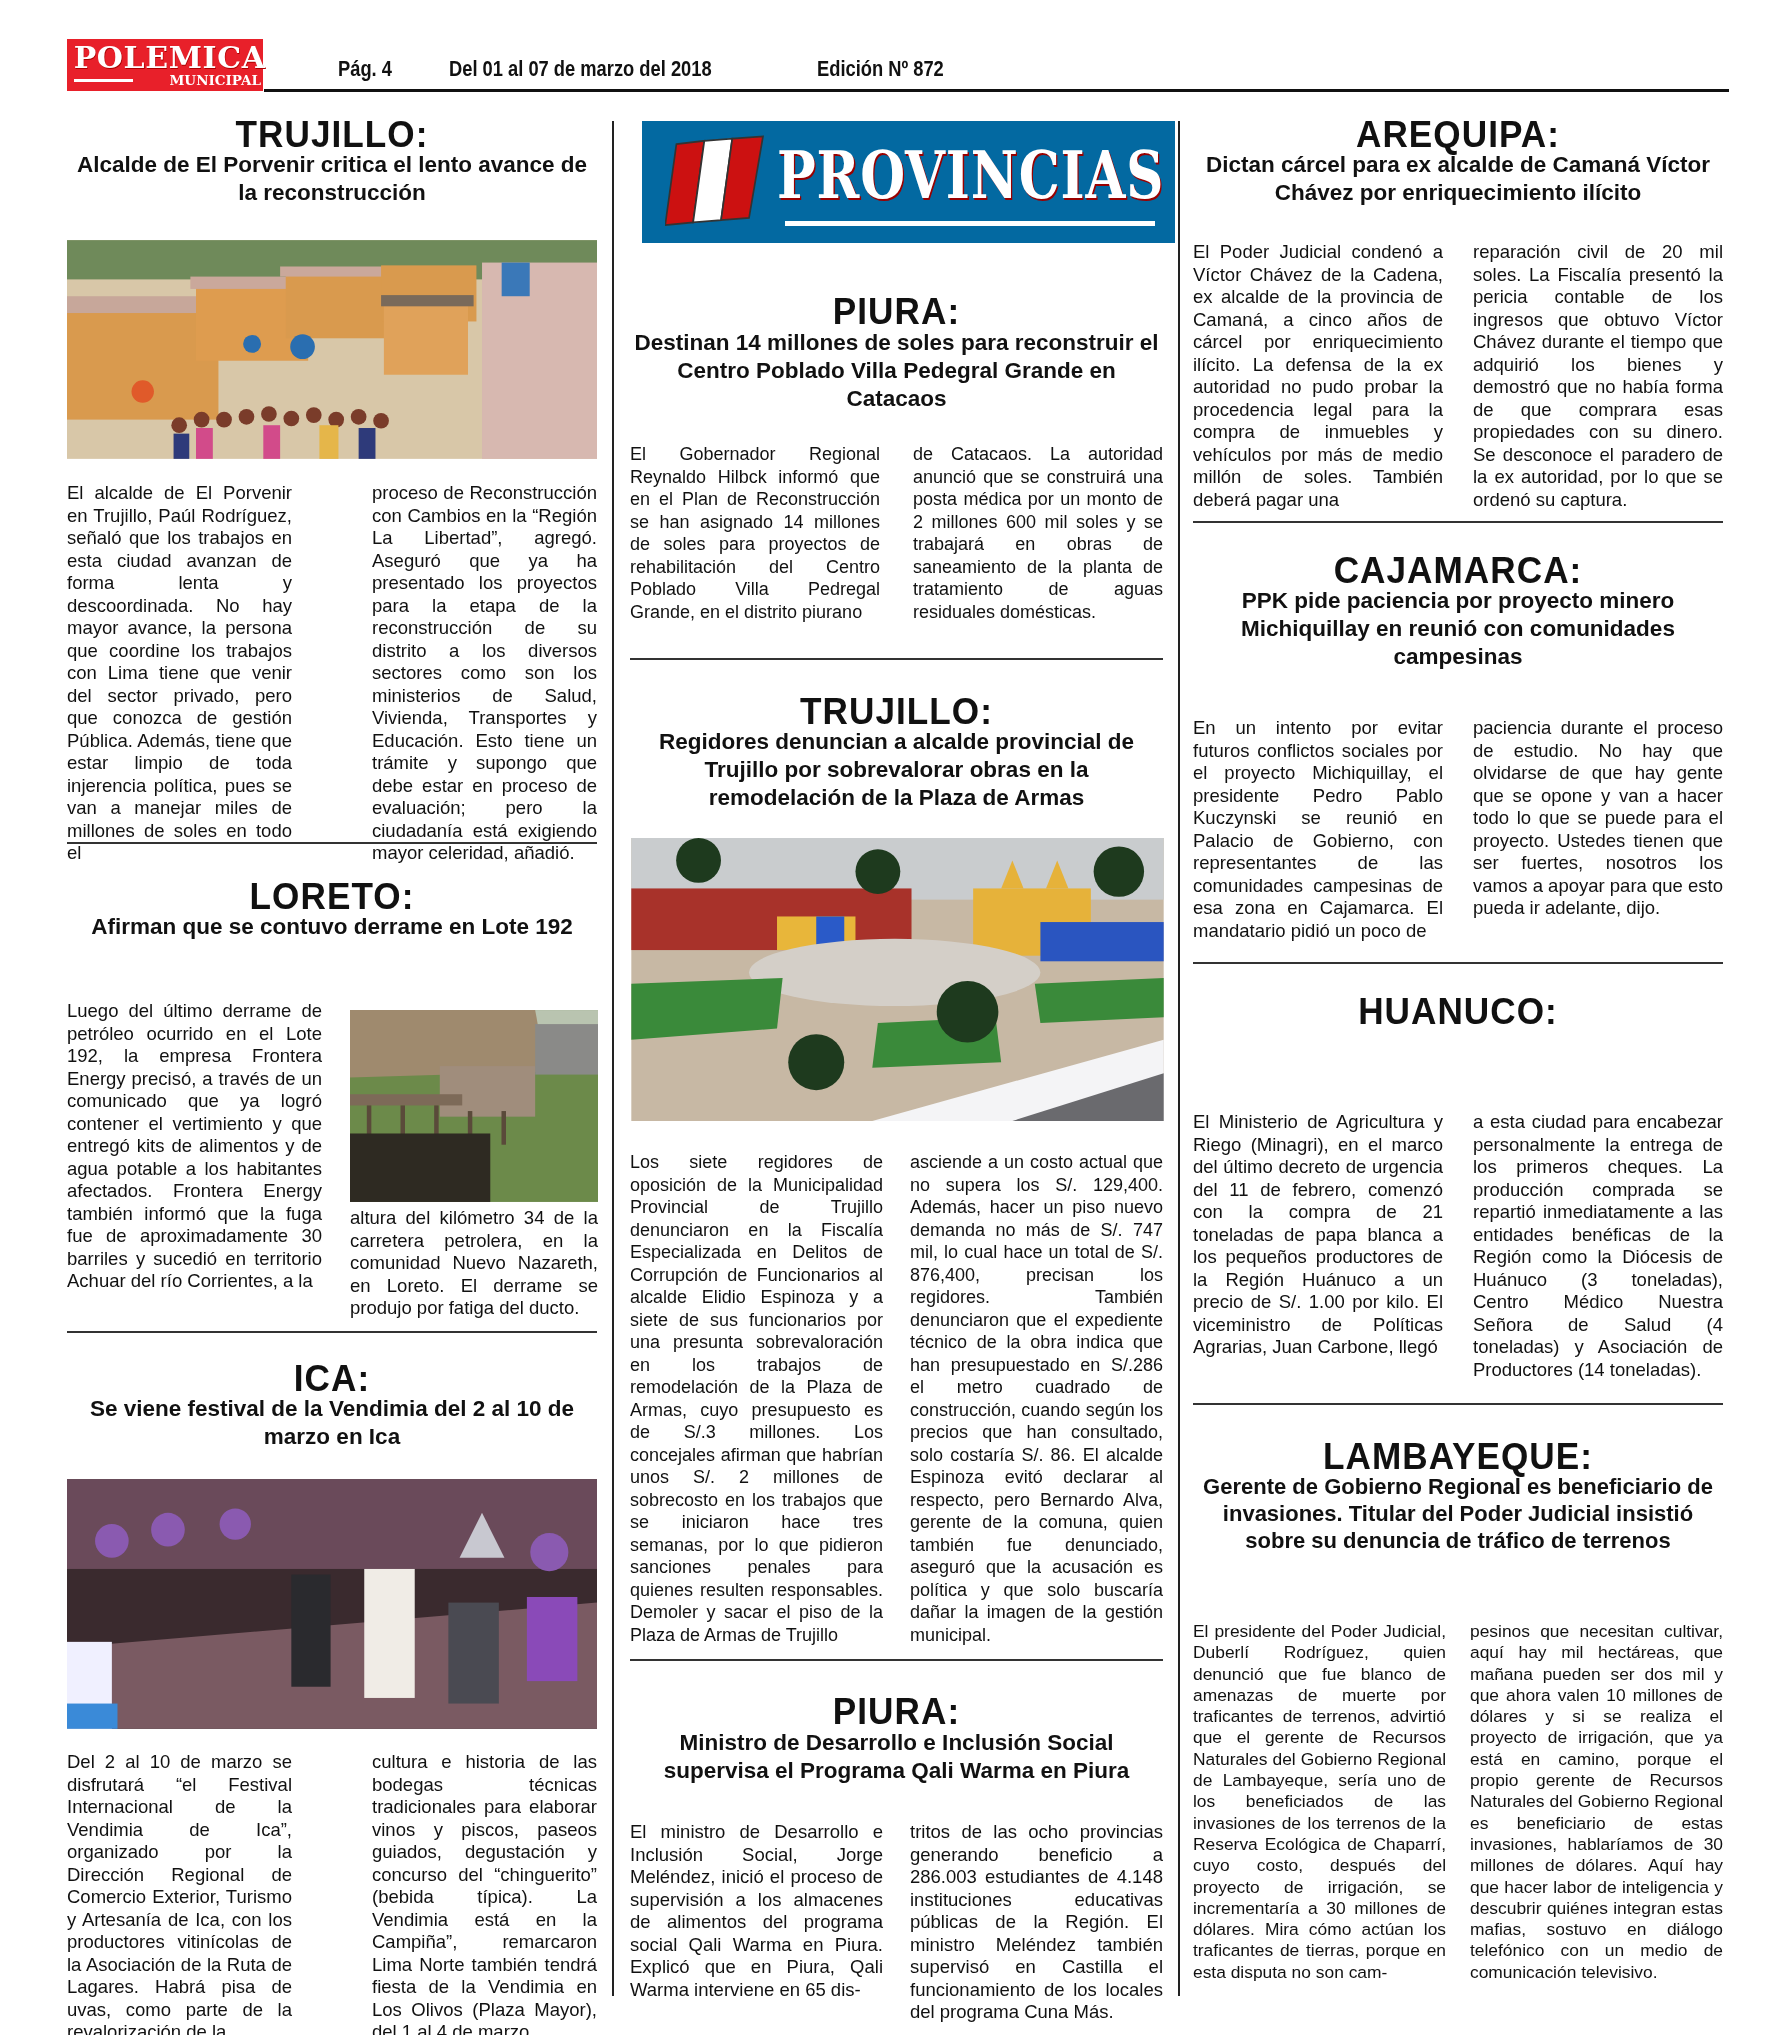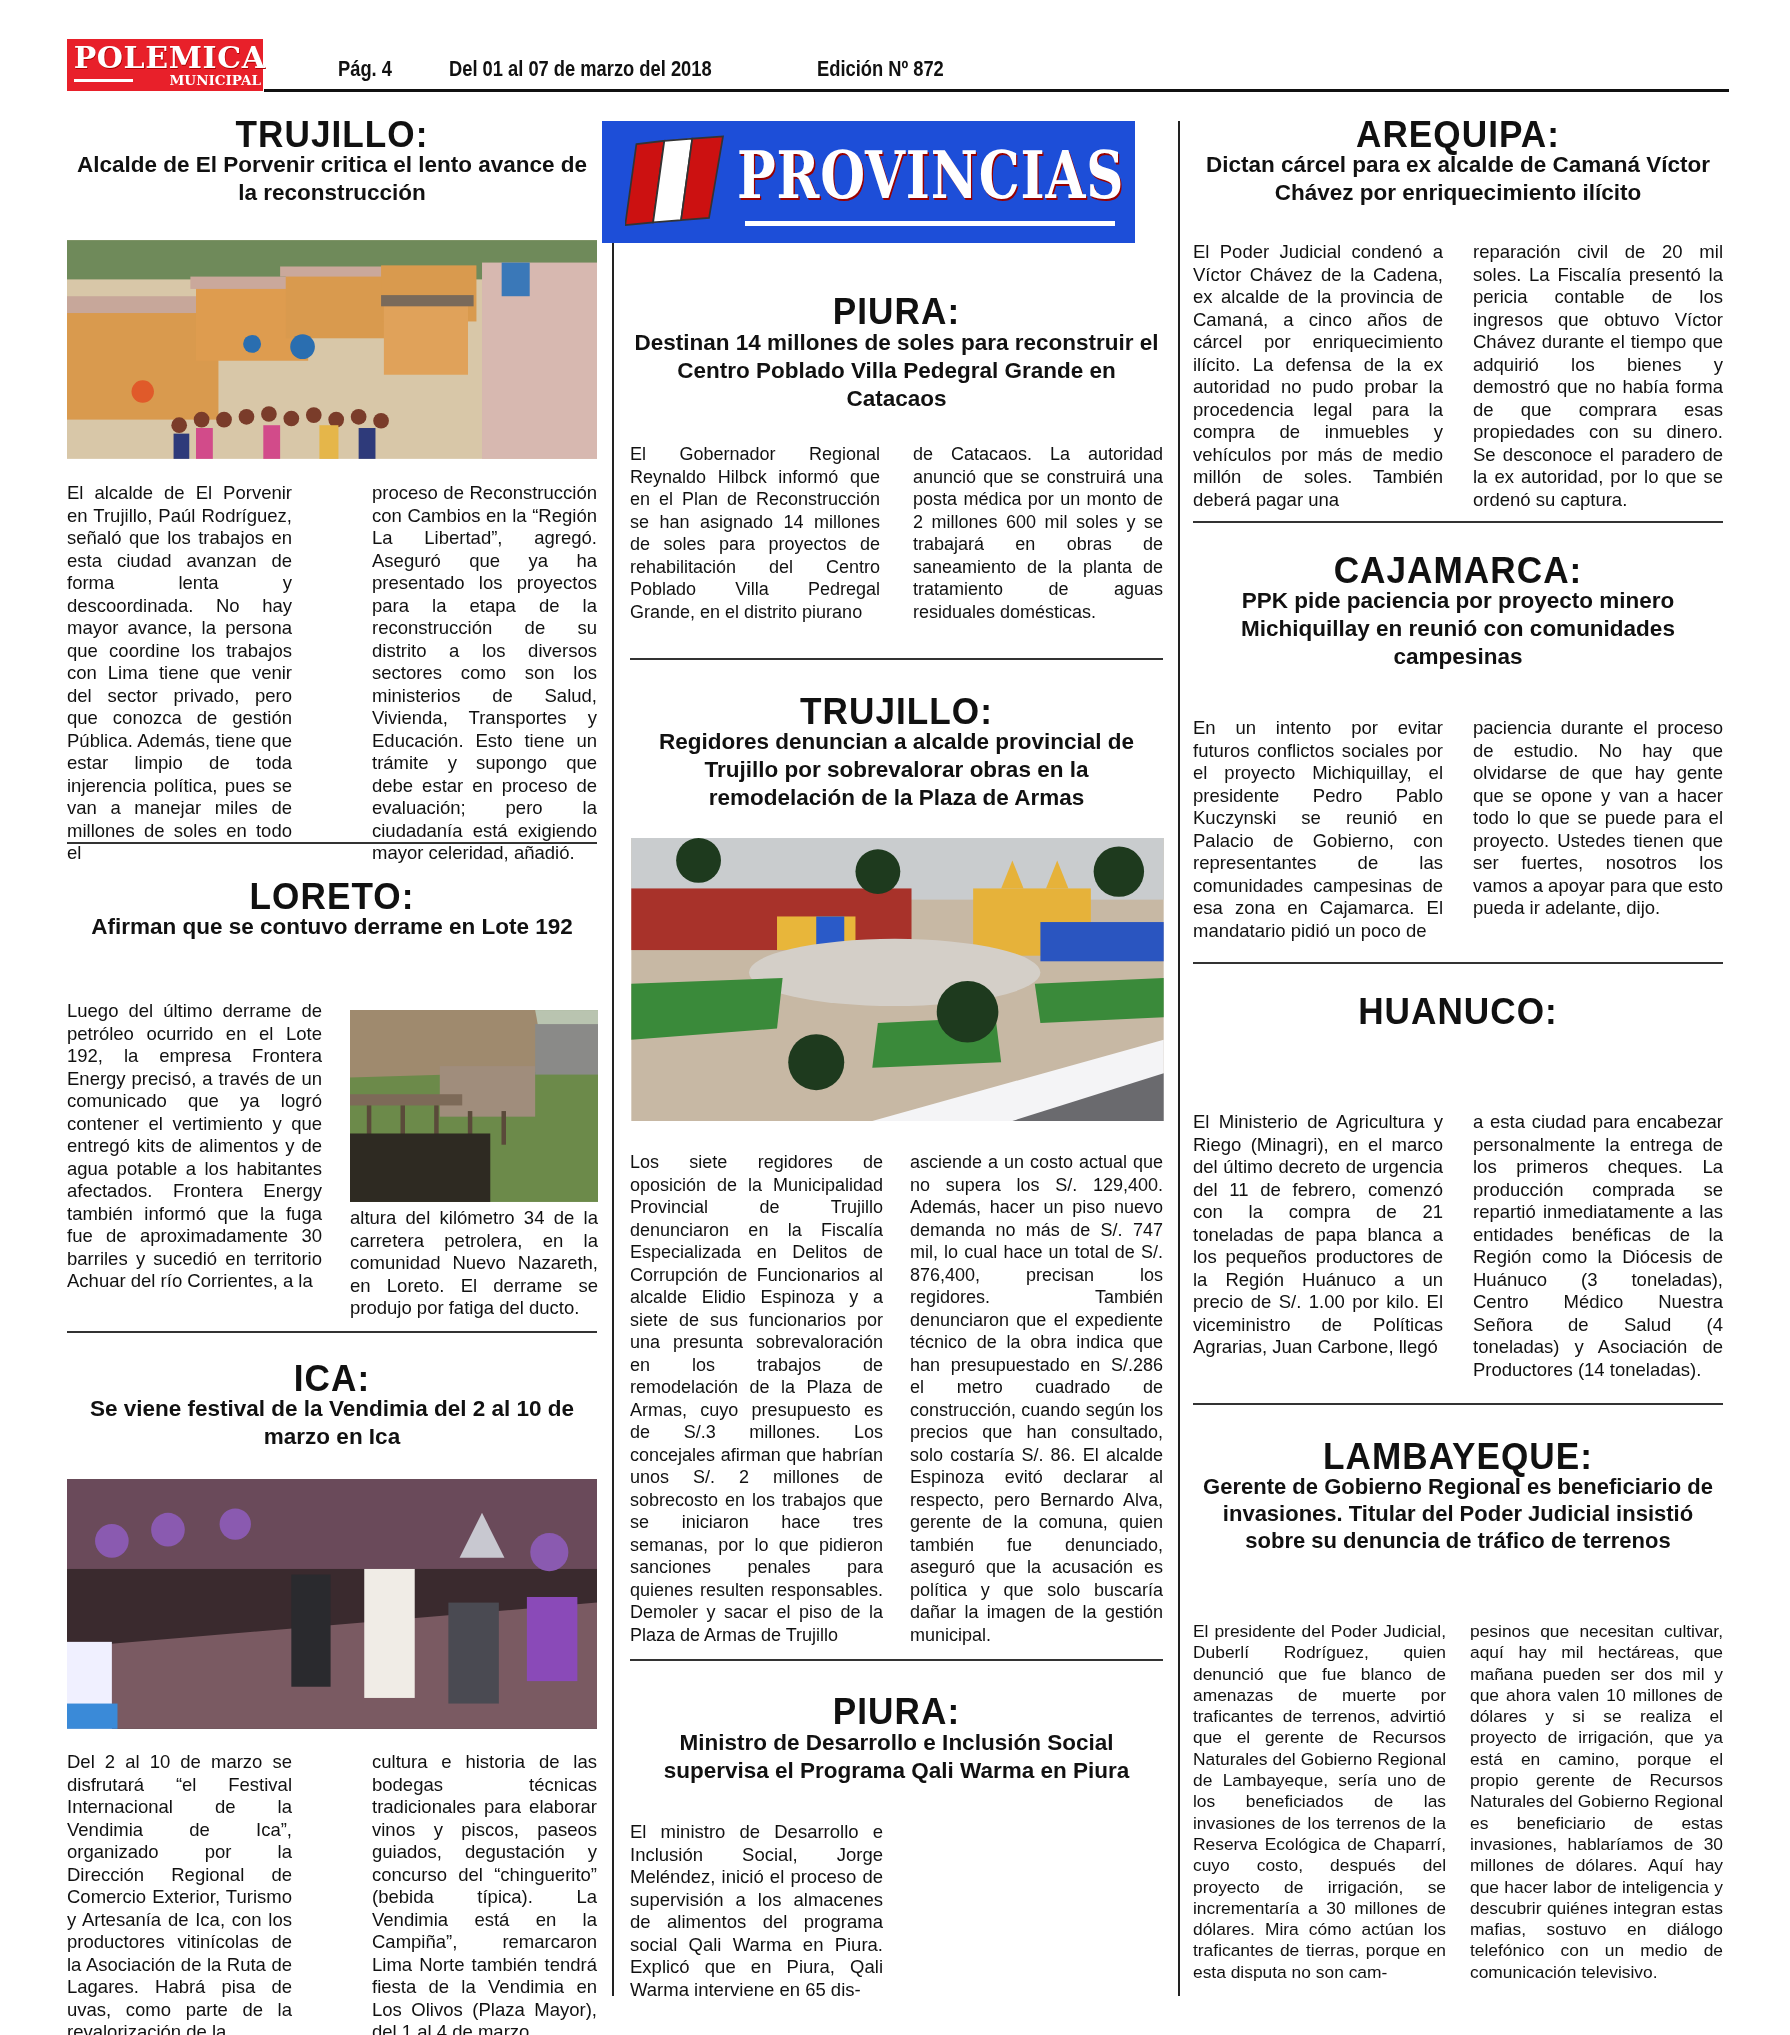--- a/index.html
+++ b/index.html
@@ -16,21 +16,21 @@
   .vrule { width:1.7px; background:#222; }
   .hrule { height:2.2px; background:#333; }
   
   .region { text-align:center; font-weight:900; font-size:37px; line-height:39px; letter-spacing:1.1px; transform:scaleX(0.95); }
   .headline { text-align:center; font-weight:bold; font-size:22.5px; line-height:28px; }
   .body2 { display:flex; justify-content:space-between; }
   .col { width:253px; font-size:18.5px; line-height:22.5px; text-align:justify; hyphens:auto; }
   
   .photo { overflow:hidden; }
   
-  #banner { left:602px; top:121px; width:533px; height:122px; background:#1d4ed8; }
+  #banner { left:642px; top:121px; width:533px; height:122px; background:#0369a1; }
   #banner .flag { position:absolute; left:22.5px; top:12.3px; width:101px; height:95px; }
   #banner .word { position:absolute; left:135px; top:14.6px; font-family:"DejaVu Serif", serif; font-weight:900; font-size:66px; line-height:79px; color:#fff; letter-spacing:1.1px; transform:scaleX(0.78); transform-origin:left top; text-shadow:1.7px 1.7px 0 #900; white-space:nowrap; }
   #banner .uline { position:absolute; left:143px; top:100px; width:370px; height:4.5px; background:#fff; }
 </style>
 </head>
 <body>
 
 <div id="logo" class="abs">
   <span class="l1">POLEMICA</span>
   <span class="bar"></span>
@@ -207,20 +207,21 @@
   <div class="col" style="width:253px; font-size:18px;">asciende a un costo actual que no supera los S/. 129,400. Además, hacer un piso nuevo demanda no más de S/. 747 mil, lo cual hace un total de S/. 876,400, precisan los regidores. También denunciaron que el expediente técnico de la obra indica que han presupuestado en S/.286 el metro cuadrado de construcción, cuando según los precios que han consultado, solo costaría S/. 86. El alcalde Espinoza evitó declarar al respecto, pero Bernardo Alva, gerente de la comuna, quien también fue denunciado, aseguró que la acusación es política y que solo buscaría dañar la imagen de la gestión municipal.</div>
 </div>
 <div class="abs hrule" style="left:630px; top:1659px; width:533px;"></div>
 
 <div class="abs" style="left:630px; top:1692px; width:533px;">
   <div class="region">PIURA:</div>
   <div class="headline" style="margin-top:-2.2px;">Ministro de Desarrollo e Inclusión Social supervisa el Programa Qali Warma en Piura</div>
 </div>
 <div class="abs body2" style="left:630px; top:1821px; width:533px;">
   <div class="col" style="width:253px;">El ministro de Desarrollo e Inclusión Social, Jorge Meléndez, inició el proceso de supervisión a los almacenes de alimentos del programa social Qali Warma en Piura. Explicó que en Piura, Qali Warma  interviene en 65  dis-</div>
+  <div class="col" style="width:253px;">tritos de las ocho provincias generando beneficio a 286.003 estudiantes de 4.148 instituciones educativas públicas de la Región. El ministro Meléndez también supervisó en Castilla el funcionamiento de los locales del programa Cuna Más.</div>
 </div>
 
 <div class="abs" style="left:1193px; top:115px; width:530px;">
   <div class="region">AREQUIPA:</div>
   <div class="headline" style="margin-top:-3.4px;">Dictan cárcel para ex alcalde de Camaná Víctor Chávez por enriquecimiento ilícito</div>
 </div>
 <div class="abs body2" style="left:1193px; top:241px; width:530px;">
   <div class="col" style="width:250px;">El Poder Judicial  condenó a Víctor Chávez de la Cadena, ex alcalde de la provincia de Camaná, a cinco años de cárcel por enriquecimiento ilícito. La defensa de la ex autoridad no pudo probar la procedencia legal para la compra de inmuebles y vehículos por más de medio millón de soles. También deberá pagar una</div>
   <div class="col" style="width:250px;">reparación civil de 20 mil soles. La Fiscalía presentó la pericia contable de los ingresos que obtuvo Víctor Chávez durante el tiempo que adquirió los bienes y demostró que no había forma  de que comprara esas propiedades con su dinero. Se desconoce el paradero de la ex autoridad, por lo que se ordenó su captura.</div>
 </div>

